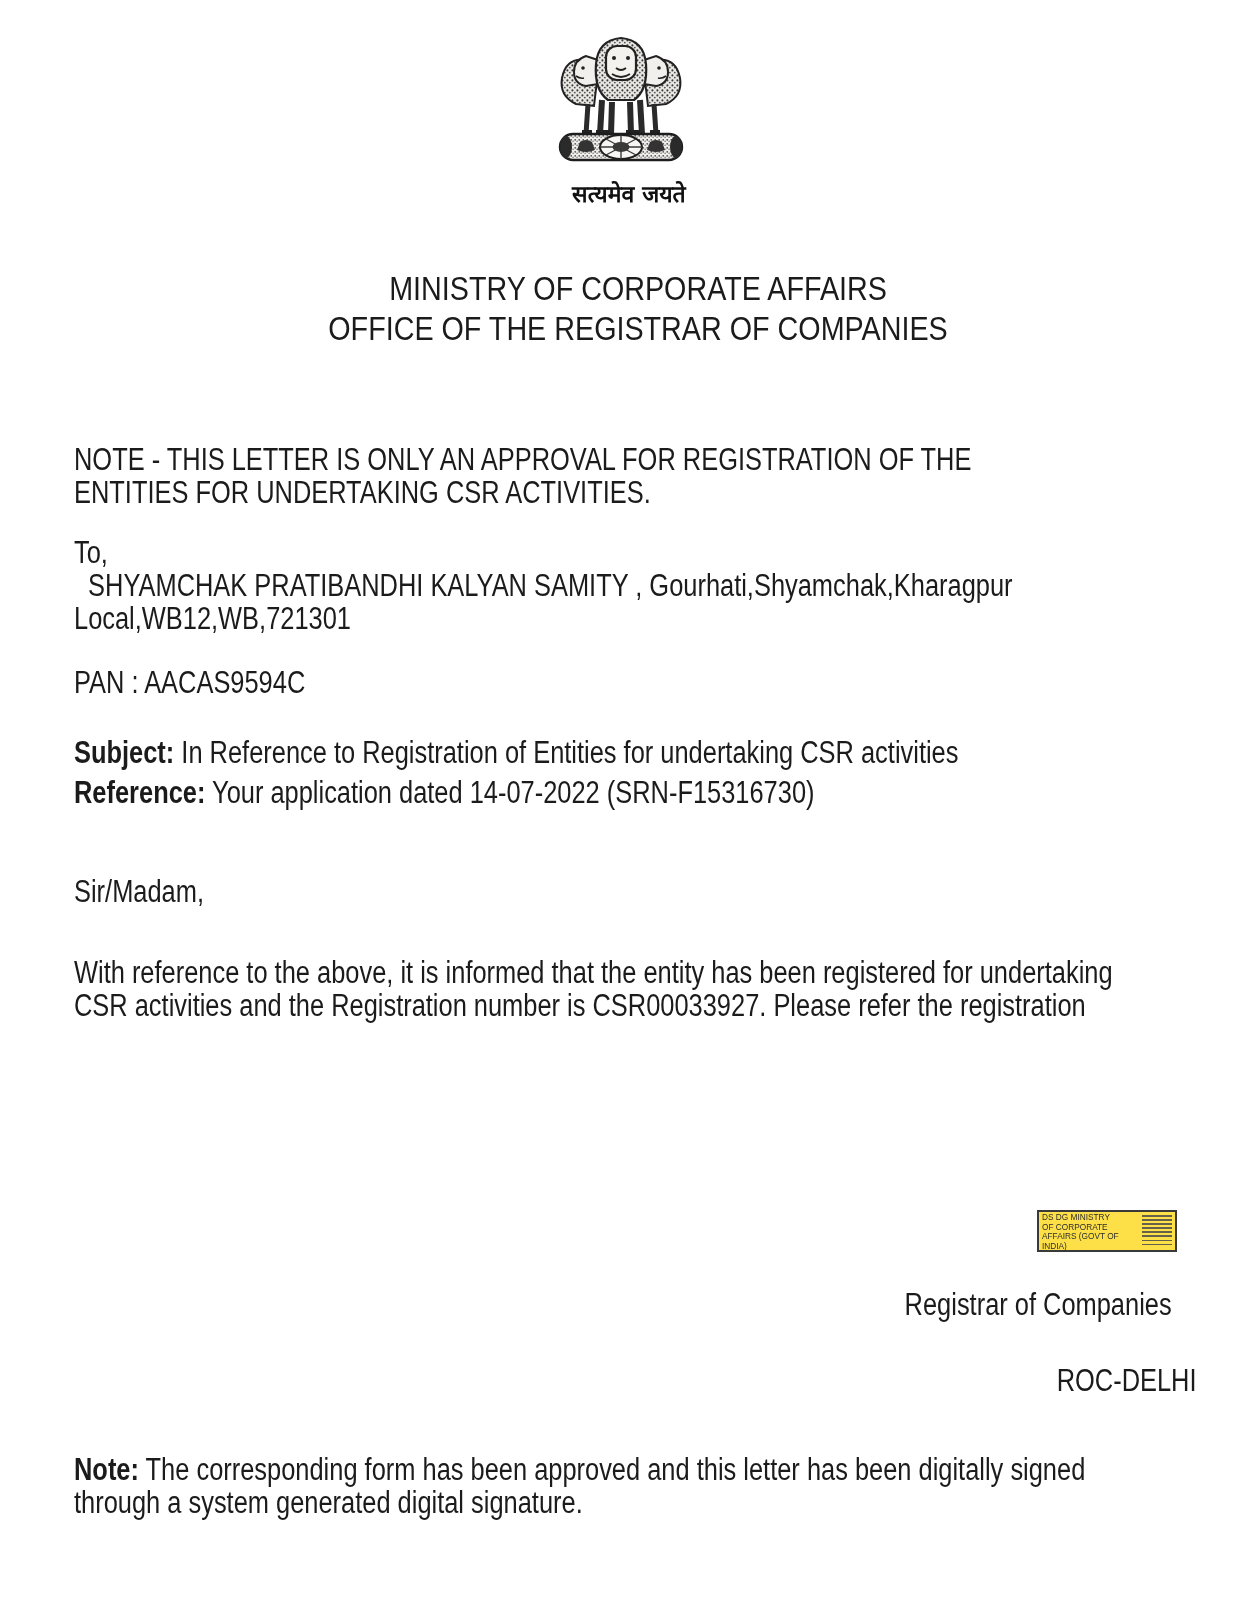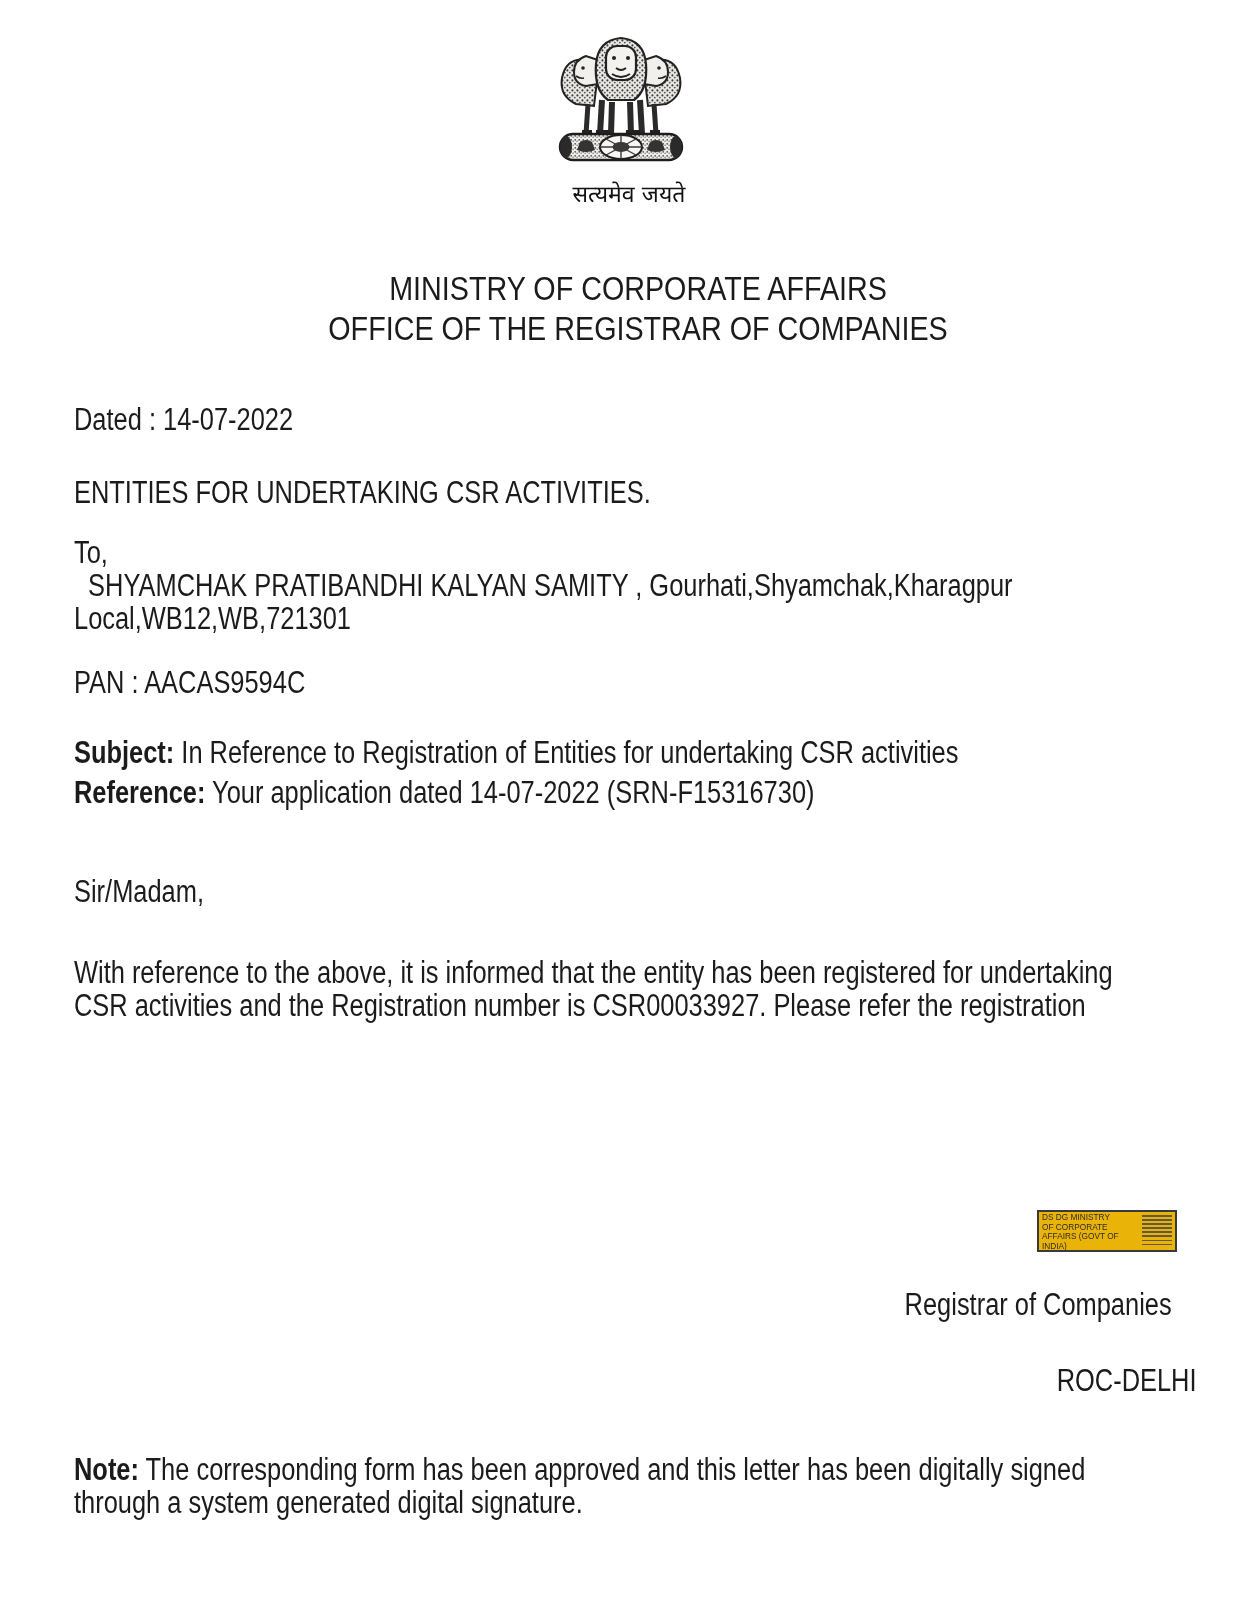--- a/index.html
+++ b/index.html
@@ -12,25 +12,25 @@
   
   .cond{display:inline-block;transform:scaleX(0.82);transform-origin:0 50%;white-space:pre;}
   .cond-c{display:inline-block;transform:scaleX(0.87);transform-origin:50% 50%;white-space:pre;}
   .cond-r{display:inline-block;transform:scaleX(0.82);transform-origin:100% 50%;white-space:pre;}
   .center-line{left:0;right:0;text-align:center;}
   .right-line{text-align:left;}
   .body-size{font-size:31px;}
   .header-size{font-size:33px;}
   .b{font-weight:bold;}
   
-  .motto{font-family:"DejaVu Sans",sans-serif;font-weight:normal;font-size:23px;color:#111;margin-top:24px;}
+  .motto{font-family:"DejaVu Sans",sans-serif;font-weight:bold;font-size:23px;color:#111;margin-top:24px;}
   
   .stamp{
     position:absolute;left:1037px;top:1210px;width:140px;height:42px;
-    border:2px solid #3a3a3a;background:#eab308;display:flex;box-sizing:border-box;gap:28px;
+    border:2px solid #3a3a3a;background:#fde047;display:flex;box-sizing:border-box;gap:28px;
   }
   .stamp-left{
     width:74px;padding:1px 0 0 3px;box-sizing:border-box;
     font-size:9px;line-height:9.5px;color:#2c2c2c;
   }
   .stamp-left .cond{transform:scaleX(0.92);}
   .stamp-right{
     flex:1;margin:3px 3px 3px 1px;
     background:repeating-linear-gradient(
       to bottom,
@@ -98,24 +98,24 @@
     <span class="motto">सत्यमेव जयते</span>
   </div>
 
   <div class="line center-line header-size" style="top:234px;">
     <span class="cond-c">MINISTRY OF CORPORATE AFFAIRS</span>
   </div>
   <div class="line center-line header-size" style="top:274px;">
     <span class="cond-c">OFFICE OF THE REGISTRAR OF COMPANIES</span>
   </div>
 
-  <div class="line body-size" style="left:40px;top:368px;">
-    <span class="cond">Dated : 14-07-2022</span>
+
+  <div class="line body-size" style="left:40px;top:408px;">
+    <span class="cond">NOTE - THIS LETTER IS ONLY AN APPROVAL FOR REGISTRATION OF THE</span>
   </div>
-
   <div class="line body-size" style="left:40px;top:441px;">
     <span class="cond">ENTITIES FOR UNDERTAKING CSR ACTIVITIES.</span>
   </div>
 
   <div class="line body-size" style="left:40px;top:501px;">
     <span class="cond">To,</span>
   </div>
   <div class="line body-size" style="left:40px;top:534px;">
     <span class="cond">  SHYAMCHAK PRATIBANDHI KALYAN SAMITY , Gourhati,Shyamchak,Kharagpur</span>
   </div>

